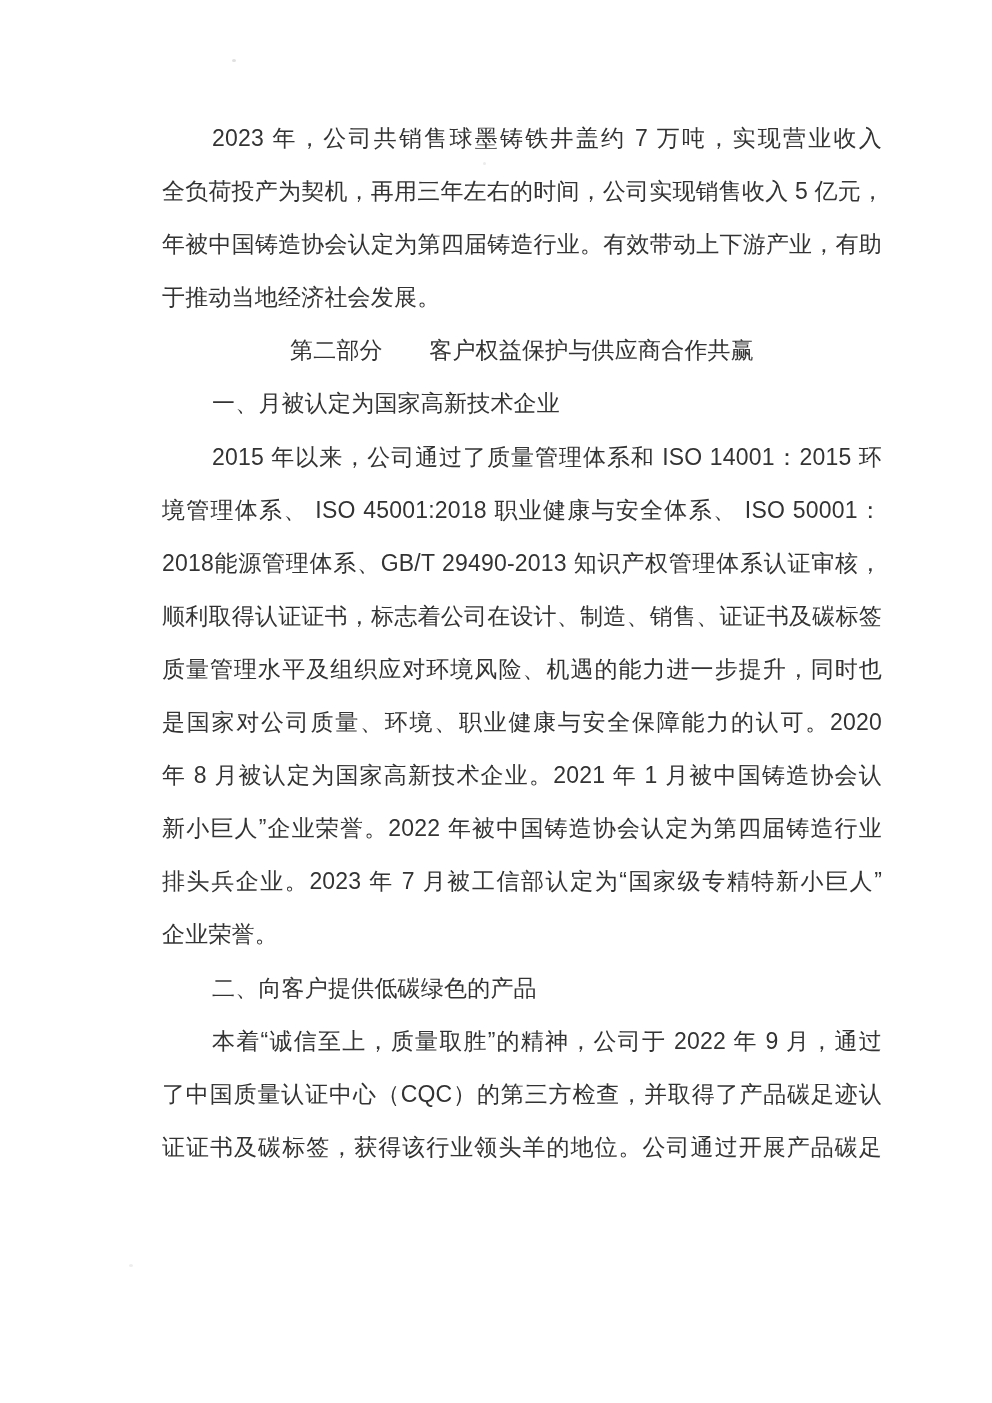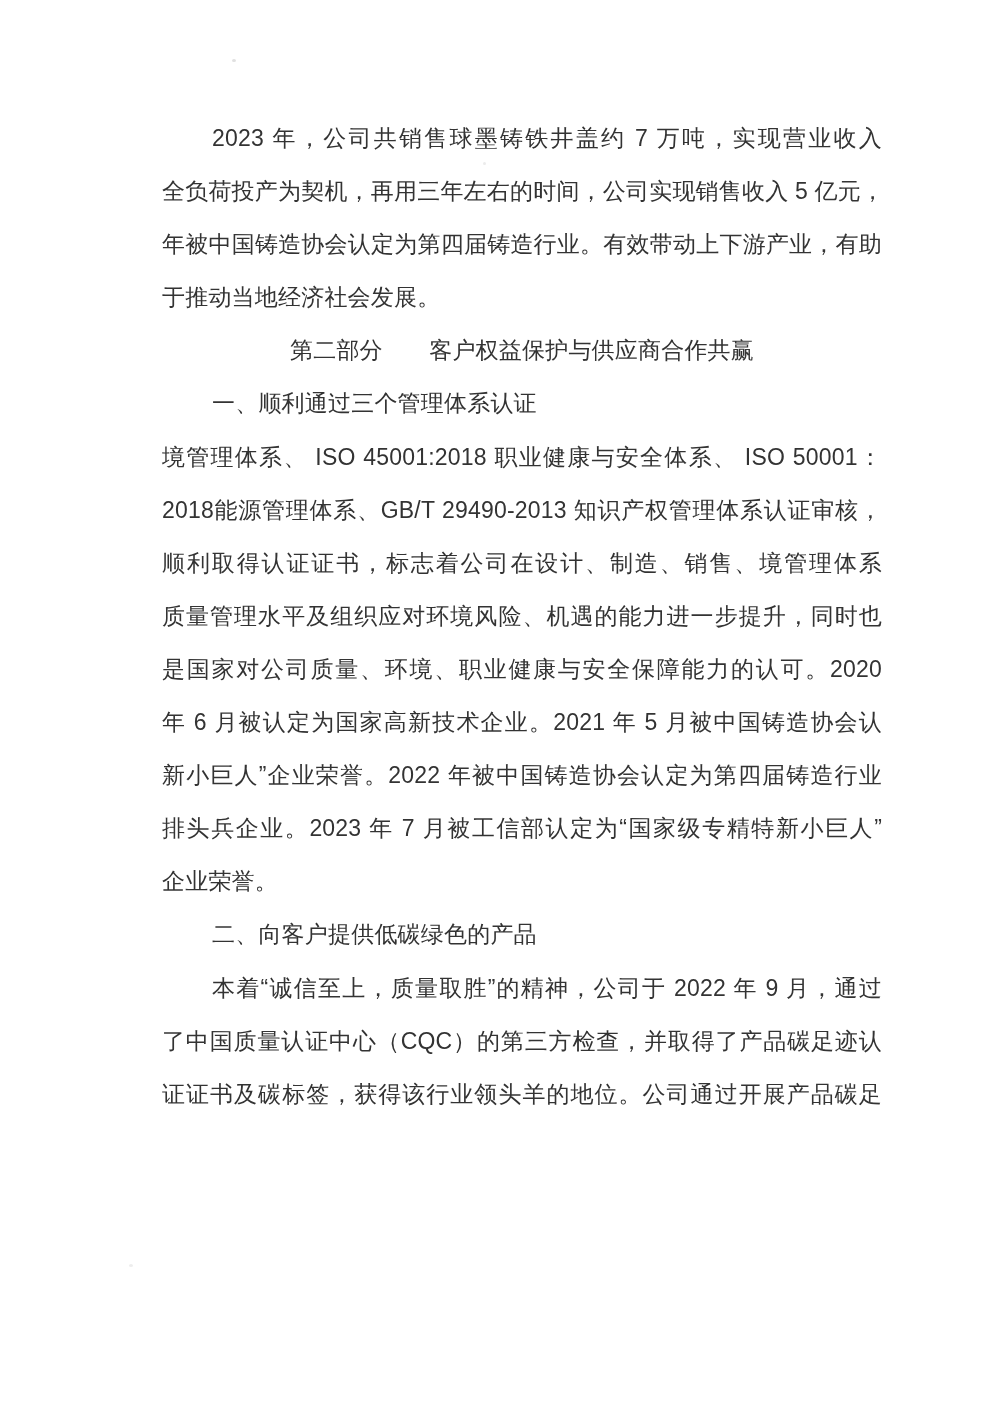--- a/index.html
+++ b/index.html
@@ -58,27 +58,28 @@
   <div class="speckle sp1"></div>
   <div class="speckle sp2"></div>
   <div class="speckle sp3"></div>
 
   <div class="textblock">
     <div class="line indent stretch">2023 年，公司共销售球墨铸铁井盖约 7 万吨，实现营业收入</div>
     <div class="line stretch">全负荷投产为契机，再用三年左右的时间，公司实现销售收入 5 亿元，</div>
     <div class="line stretch">年被中国铸造协会认定为第四届铸造行业。有效带动上下游产业，有助</div>
     <div class="line">于推动当地经济社会发展。</div>
     <div class="line center">第二部分　　客户权益保护与供应商合作共赢</div>
-    <div class="line indent">一、顺利通过三个管理体系认证</div>
+    <div class="line indent">一、月被认定为国家高新技术企业</div>
+    <div class="line indent stretch">2015 年以来，公司通过了质量管理体系和 ISO 14001：2015 环</div>
     <div class="line stretch">境管理体系、 ISO 45001:2018 职业健康与安全体系、 ISO 50001：</div>
     <div class="line stretch">2018能源管理体系、GB/T 29490-2013 知识产权管理体系认证审核，</div>
-    <div class="line stretch">顺利取得认证证书，标志着公司在设计、制造、销售、境管理体系</div>
+    <div class="line stretch">顺利取得认证证书，标志着公司在设计、制造、销售、证证书及碳标签</div>
     <div class="line stretch">质量管理水平及组织应对环境风险、机遇的能力进一步提升，同时也</div>
     <div class="line stretch">是国家对公司质量、环境、职业健康与安全保障能力的认可。2020</div>
-    <div class="line stretch">年 6 月被认定为国家高新技术企业。2021 年 5 月被中国铸造协会认</div>
+    <div class="line stretch">年 8 月被认定为国家高新技术企业。2021 年 1 月被中国铸造协会认</div>
     <div class="line stretch">新小巨人”企业荣誉。2022 年被中国铸造协会认定为第四届铸造行业</div>
     <div class="line stretch">排头兵企业。2023 年 7 月被工信部认定为“国家级专精特新小巨人”</div>
     <div class="line">企业荣誉。</div>
     <div class="line indent">二、向客户提供低碳绿色的产品</div>
     <div class="line indent stretch">本着“诚信至上，质量取胜”的精神，公司于 2022 年 9 月，通过</div>
     <div class="line stretch">了中国质量认证中心（CQC）的第三方检查，并取得了产品碳足迹认</div>
     <div class="line stretch">证证书及碳标签，获得该行业领头羊的地位。公司通过开展产品碳足</div>
   </div>
 
 </div>

